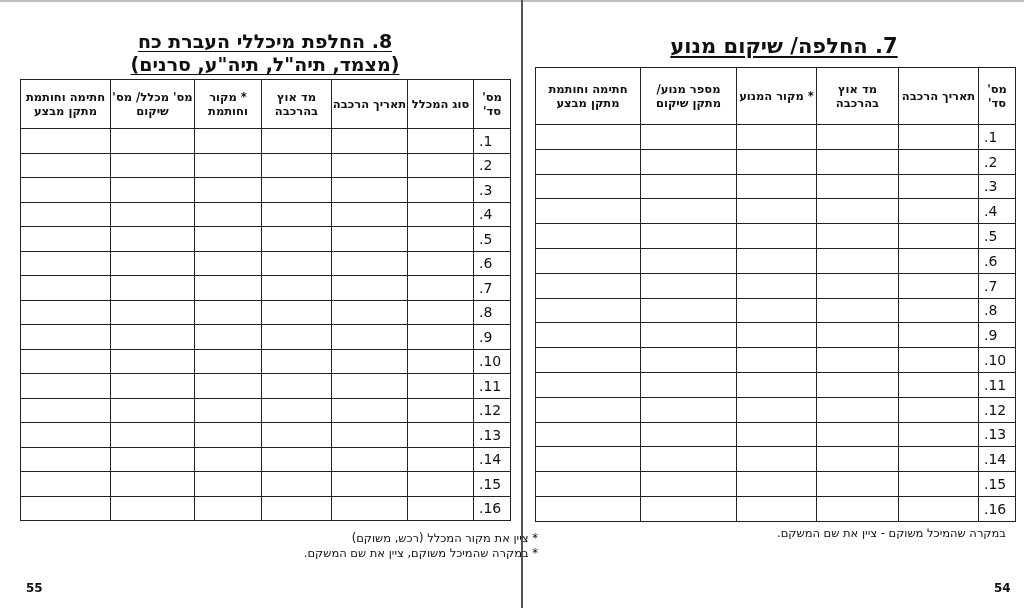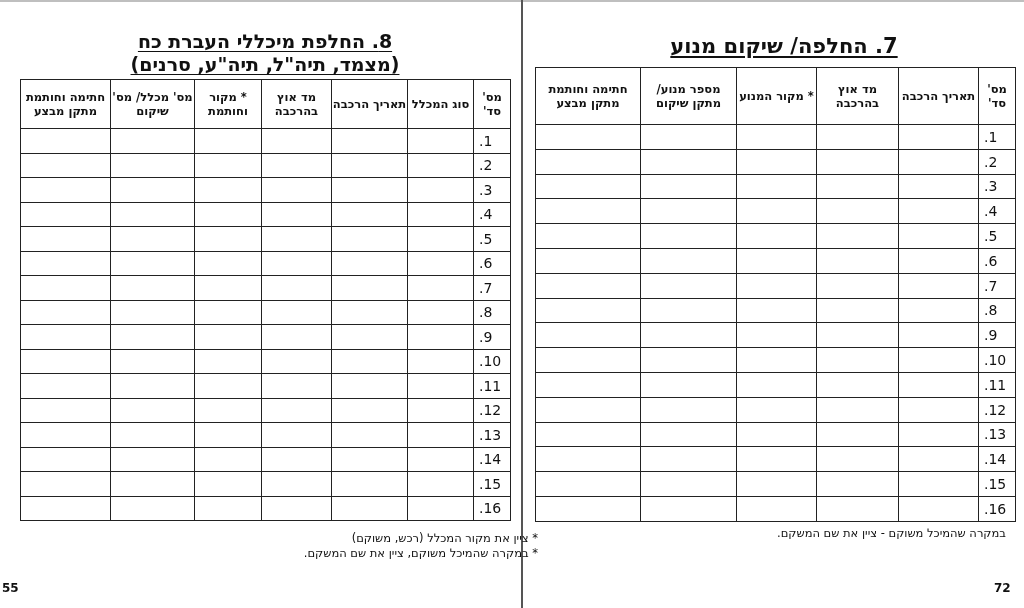--- a/index.html
+++ b/index.html
@@ -42,21 +42,21 @@
 
   .notes {
     position: absolute; direction: rtl; text-align: right;
     font-size: 11.5px; line-height: 15px;
   }
   .left .notes { left: 0; width: 500px; top: 531px; margin-left: 38px; }
   .right .notes { left: 0; width: 492px; top: 526px; }
   .notes .indent { padding-right: 10px; text-align: right; }
 
   .pagenum { position: absolute; font-weight: bold; font-size: 12px; top: 581px; }
-  .left .pagenum { left: 2px; }
+  .left .pagenum { left: 26px; }
   .right .pagenum { left: 470px; }
 </style>
 </head>
 <body>
 
 <div class="topline"></div>
 <div class="spine"></div>
 
 <div class="page left">
   <div class="title">
@@ -390,14 +390,14 @@
           <td></td>
           <td></td>
           <td></td>
         </tr>
       </tbody>
   </table>
 
   <div class="notes">
     <div class="indent">במקרה שהמיכל משוקם - ציין את שם המשקם.</div>
   </div>
-  <div class="pagenum">72</div>
+  <div class="pagenum">54</div>
 </div>
 
 </body></html>

